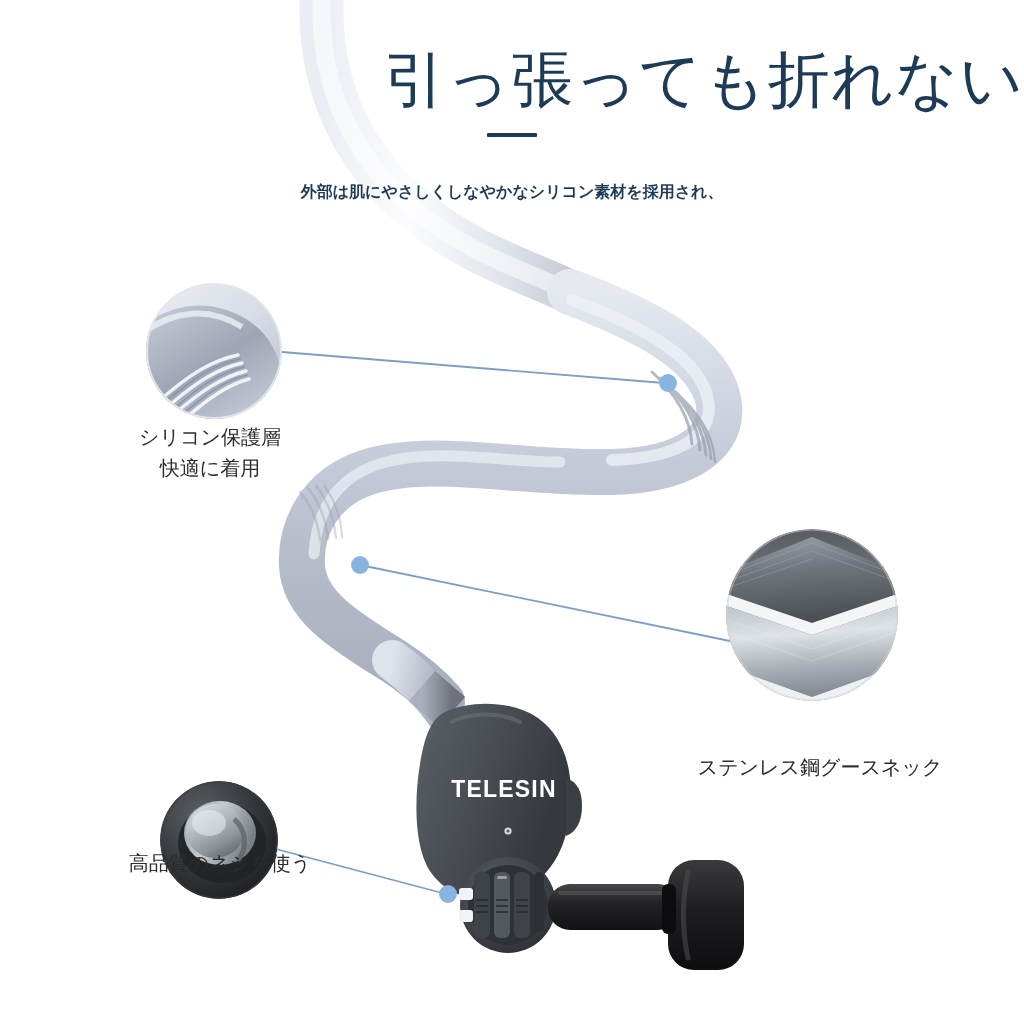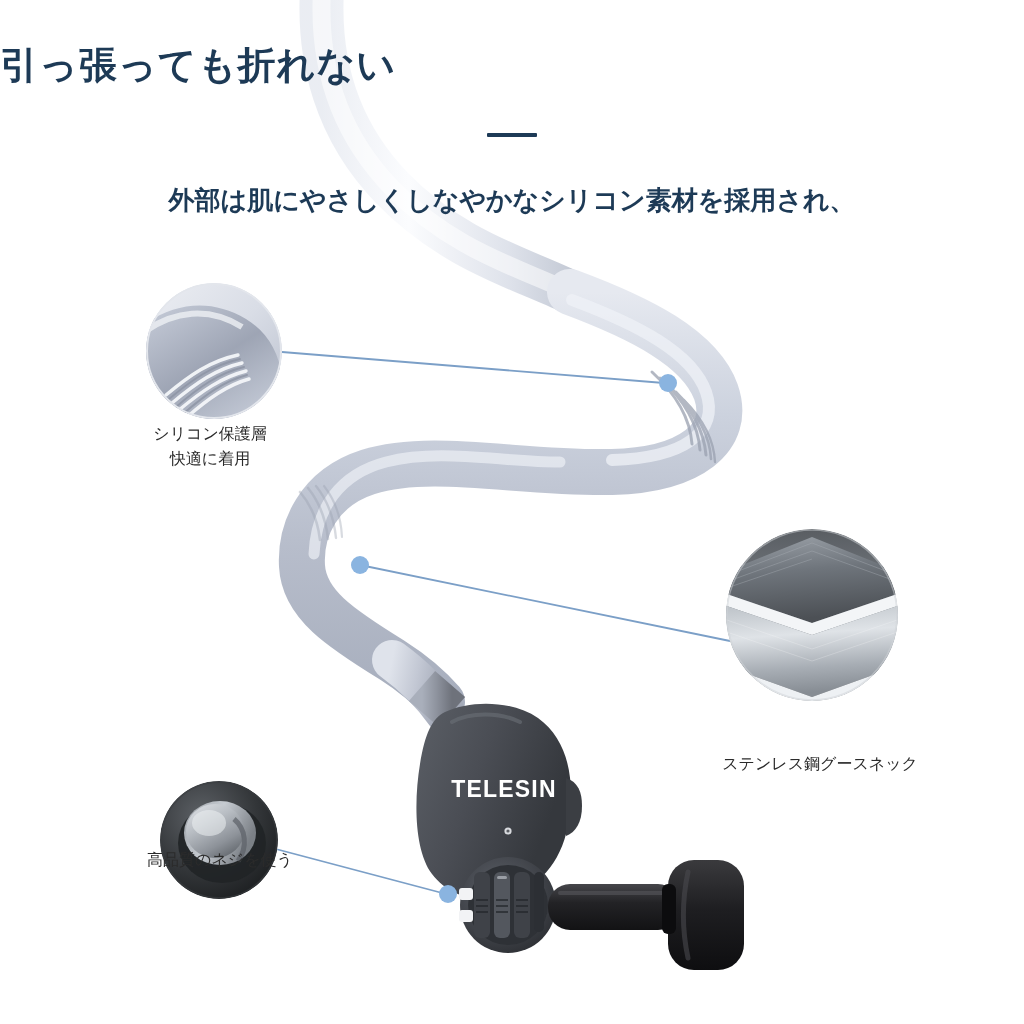--- a/index.html
+++ b/index.html
@@ -28,23 +28,23 @@
     height: 1024px;
     pointer-events: none;
   }
 
   
   .title {
     position: absolute;
     left: 0;
     top: 44px;
     width: 1024px;
-    text-align: left;
-    font-size: 38px;
-    font-weight: 700;
+    text-align: right;
+    font-size: 62px;
+    font-weight: 400;
     letter-spacing: 1px;
     color: #1d3a56;
     line-height: 1.15;
     white-space: nowrap;
   }
   .title-rule {
     position: absolute;
     left: 487px;
     top: 133px;
     width: 50px;
@@ -52,31 +52,31 @@
     background: #1d3a56;
     border-radius: 1px;
   }
   .subtitle {
     position: absolute;
     left: 0;
     top: 178px;
     width: 1024px;
     text-align: center;
     color: #1d3a56;
-    font-size: 26px;
+    font-size: 16px;
     font-weight: 700;
     line-height: 1.75;
   }
   .subtitle span { display: block; white-space: nowrap; }
 
   .callout-label {
     position: absolute;
     text-align: center;
     color: #2b2b2b;
-    font-size: 16px;
+    font-size: 20px;
     font-weight: 400;
     line-height: 1.55;
     white-space: nowrap;
   }
   .callout-label span { display: block; }
 
   #label-silicone { left: 55px; top: 422px; width: 310px; }
   #label-steel    { left: 660px; top: 708px; width: 320px; margin-top: 44px; }
   #label-screw    { left: 10px;  top: 848px; width: 420px; }
 

